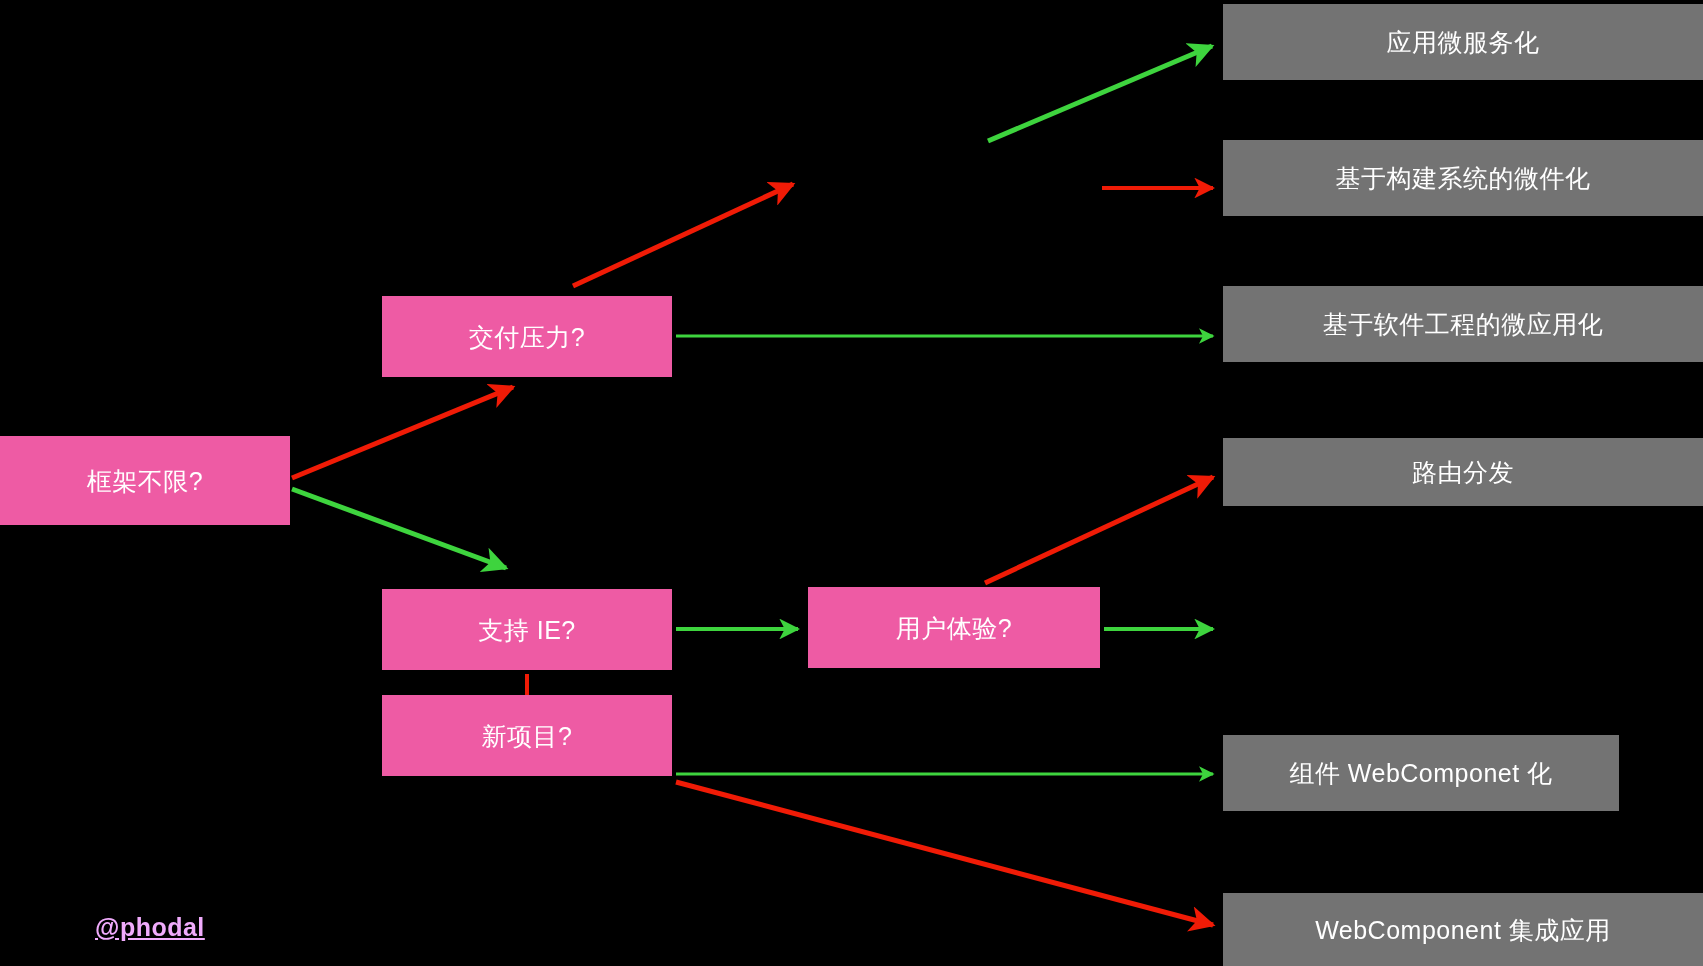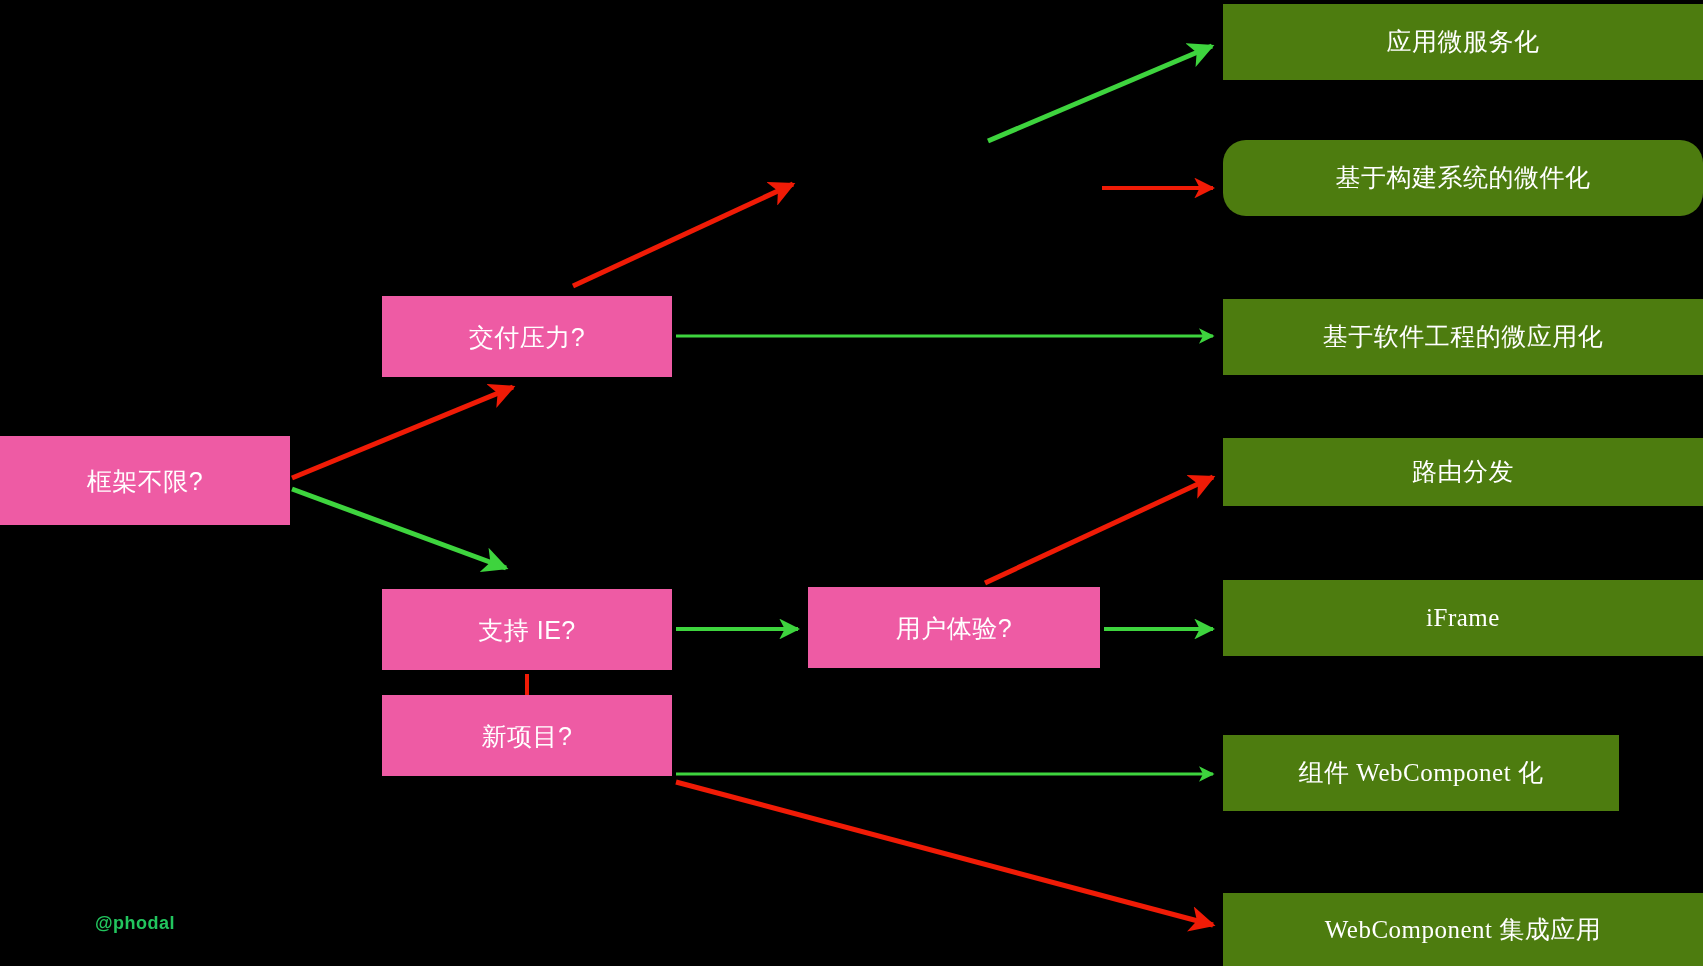--- a/index.html
+++ b/index.html
@@ -34,30 +34,30 @@
     color: #ffffff;
     text-align: center;
     line-height: 1.2;
     letter-spacing: 0.5px;
   }
   .node-decision {
     background: #ee5ba4;
     font-size: 25px;
   }
   .node-outcome {
-    background: #4d7c0f;
+    background: #737373;
     font-size: 25px;
-    font-family: Liberation Serif, serif;
   }
   .watermark {
     position: absolute;
-    color: #22c55e;
-    font-size: 18px;
+    color: #f0abfc;
+    font-size: 25px;
     font-weight: bold;
     letter-spacing: 0.5px;
+    text-decoration: underline;
   }
 </style>
 </head>
 <body>
 
 <div id="canvas">
 
   <svg id="edges" viewBox="0 0 1703 966" width="1703" height="966" xmlns="http://www.w3.org/2000/svg">
     <defs>
       <marker id="ah-red" viewBox="0 0 10 10" refX="9" refY="5" markerWidth="5.2" markerHeight="5.2" orient="auto-start-reverse">
@@ -111,35 +111,32 @@
   </div>
 
   <div class="node node-decision" style="left:382px; top:695px; width:290px; height:81px;">
     <span>新项目?</span>
   </div>
 
   <div class="node node-outcome" style="left:1223px; top:4px; width:480px; height:76px;">
     <span>应用微服务化</span>
   </div>
 
-  <div class="node node-outcome" style="left:1223px; top:140px; width:480px; height:76px;border-radius:23px;">
+  <div class="node node-outcome" style="left:1223px; top:140px; width:480px; height:76px;">
     <span>基于构建系统的微件化</span>
   </div>
 
-  <div class="node node-outcome" style="left:1223px; top:299px; width:480px; height:76px;">
+  <div class="node node-outcome" style="left:1223px; top:286px; width:480px; height:76px;">
     <span>基于软件工程的微应用化</span>
   </div>
 
   <div class="node node-outcome" style="left:1223px; top:438px; width:480px; height:68px;">
     <span>路由分发</span>
   </div>
 
-  <div class="node node-outcome" style="left:1223px; top:580px; width:480px; height:76px;">
-    <span>iFrame</span>
-  </div>
 
   <div class="node node-outcome" style="left:1223px; top:735px; width:396px; height:76px;">
     <span>组件 WebComponet 化</span>
   </div>
 
   <div class="node node-outcome" style="left:1223px; top:893px; width:480px; height:73px;">
     <span>WebComponent 集成应用</span>
   </div>
 
   <div class="watermark" style="left:95px; top:913px;">@phodal</div>

